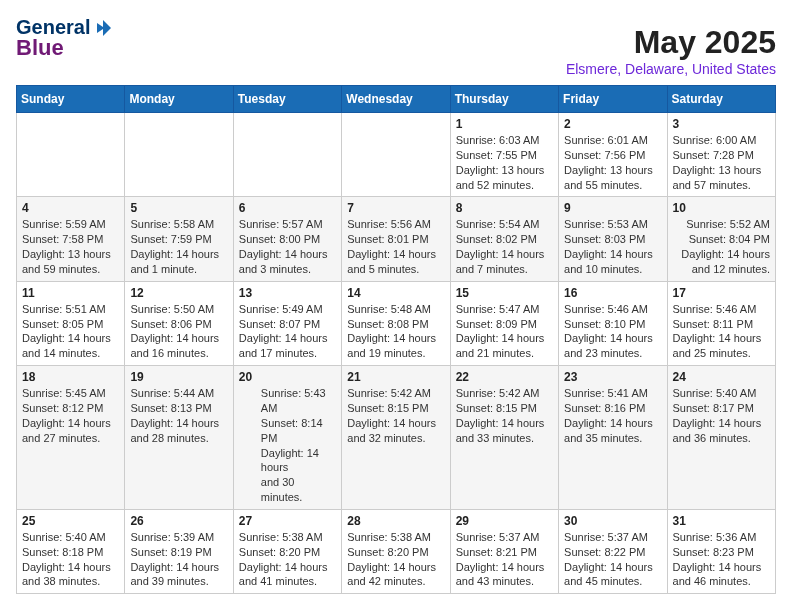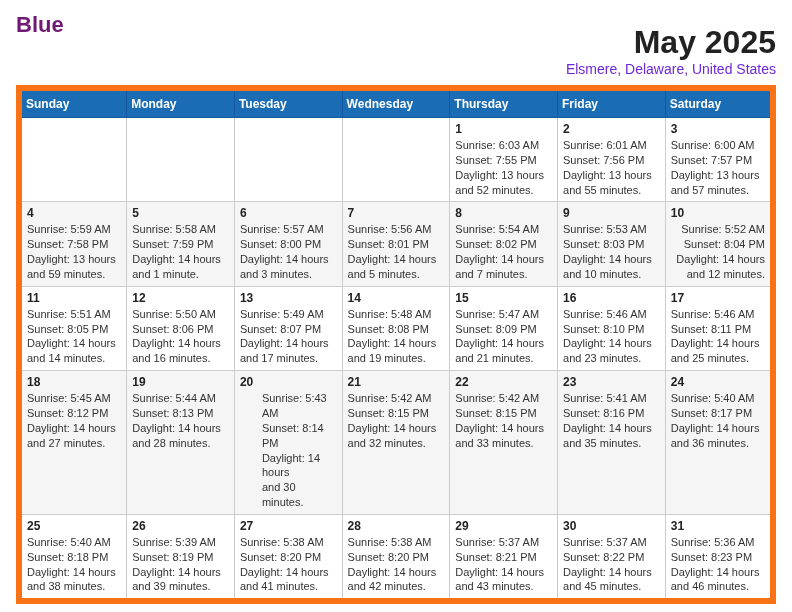--- a/index.html
+++ b/index.html
@@ -31,21 +31,21 @@
       color: #222;
     }
     .title-block h2 {
       font-size: 14px;
       font-weight: normal;
       color: #6d28d9;
     }
     .calendar {
       width: 100%;
       border-collapse: collapse;
-      border: 6px solid #f97316;
+      border: 1px solid #f97316;
     }
     .calendar th {
       background: #1a6cb5;
       color: #fff;
       font-size: 12px;
       padding: 6px 4px;
       text-align: left;
       border: 1px solid #1558a0;
       font-weight: bold;
     }
@@ -76,20 +76,26 @@
     }
     .empty-cell {
       background: #f9f9f9;
     }
   </style>
 </head>
 <body>
 
 <div class="header">
   <div class="logo">
+    <div style="display:flex;align-items:center;">
+      <span style="color:#003366;font-weight:bold;font-size:20px;">General</span>
+      <svg width="20" height="20" viewBox="0 0 20 20" style="margin:0 2px;">
+        <polygon points="11,2 19,10 11,18 11,11 5,15 5,5 11,9" fill="#1a6cb5"></polygon>
+      </svg>
+    </div>
     <div style="margin-top:-4px;">
       <span style="color:#701a75;font-weight:bold;font-size:22px;margin-top:20px;">Blue</span>
     </div>
   </div>
   <div class="title-block">
     <h1>May 2025</h1>
     <h2>Elsmere, Delaware, United States</h2>
   </div>
 </div>
 
@@ -121,21 +127,21 @@
         <td>
           <span class="day-num">2</span>
           <div class="cell-content" style="white-space: pre-line;">Sunrise: 6:01 AM
 Sunset: 7:56 PM
 Daylight: 13 hours
 and 55 minutes.</div>
         </td>
         <td>
           <span class="day-num">3</span>
           <div class="cell-content" style="white-space: pre-line;">Sunrise: 6:00 AM
-Sunset: 7:57 PM
+Sunset: 7:28 PM
 Daylight: 13 hours
 and 57 minutes.</div>
         </td>
       </tr>
       <tr>
         <td>
           <span class="day-num">4</span>
           <div class="cell-content" style="white-space: pre-line;">Sunrise: 5:59 AM
 Sunset: 7:58 PM
 Daylight: 13 hours

